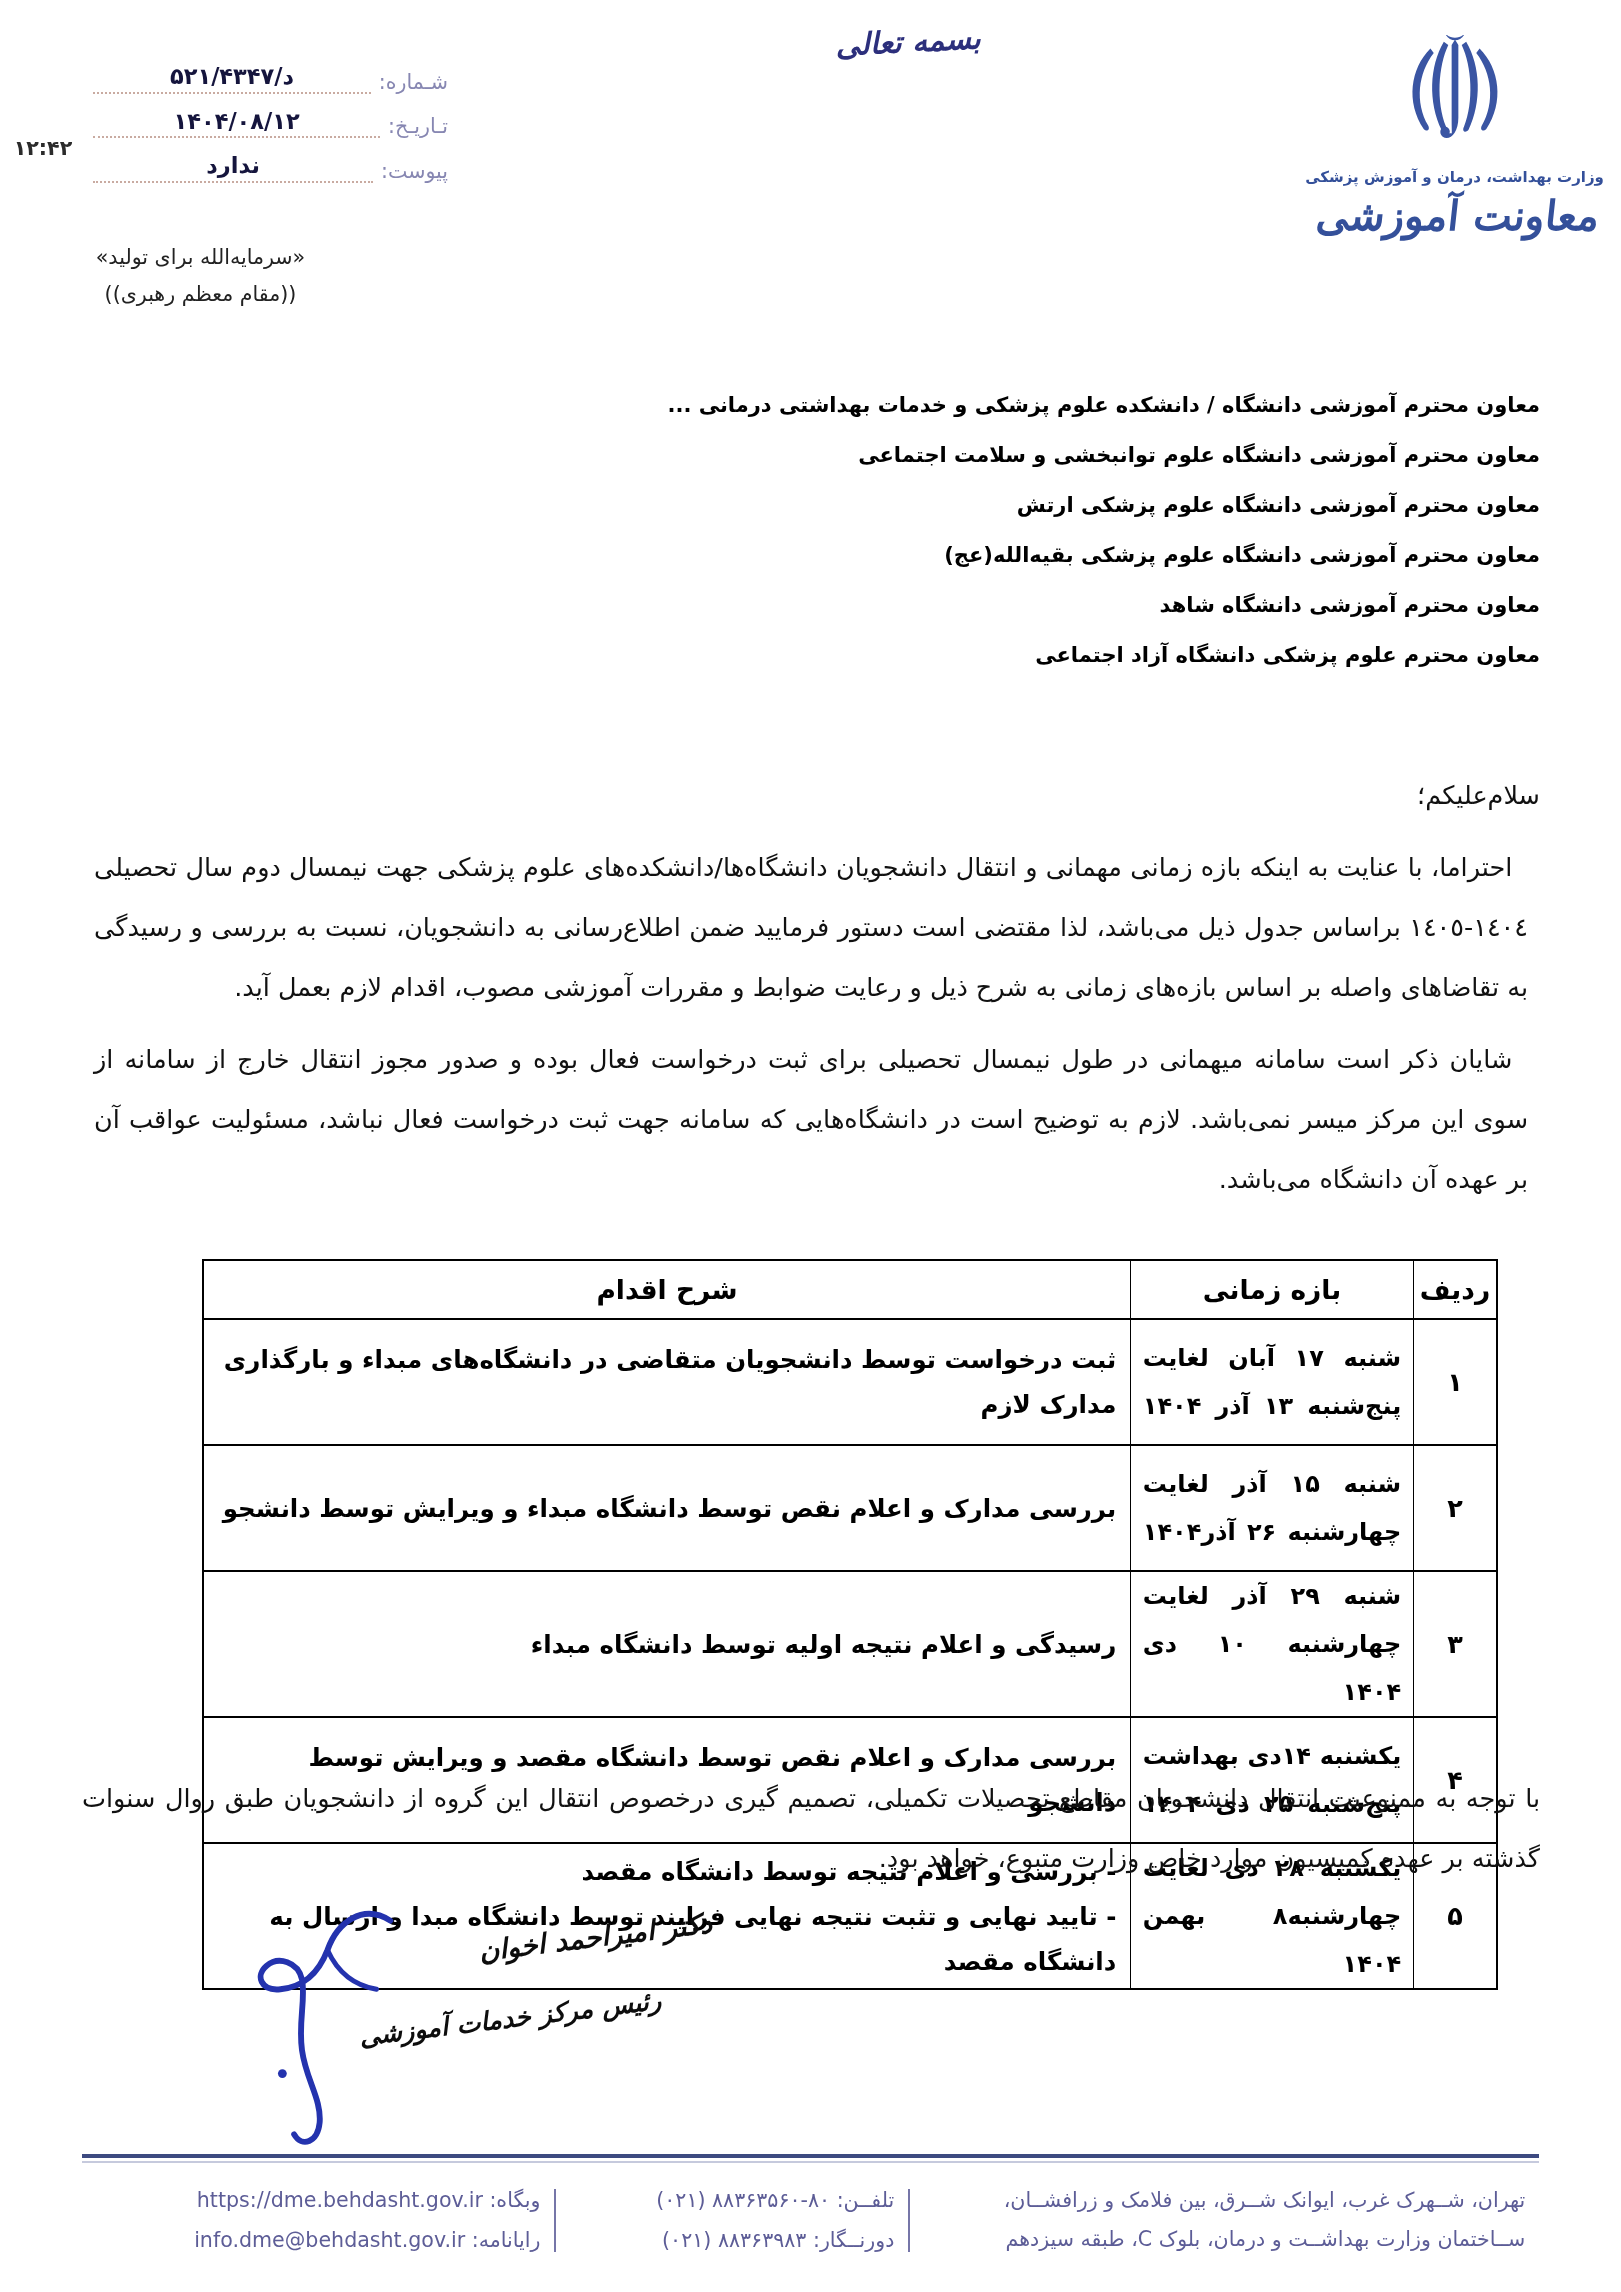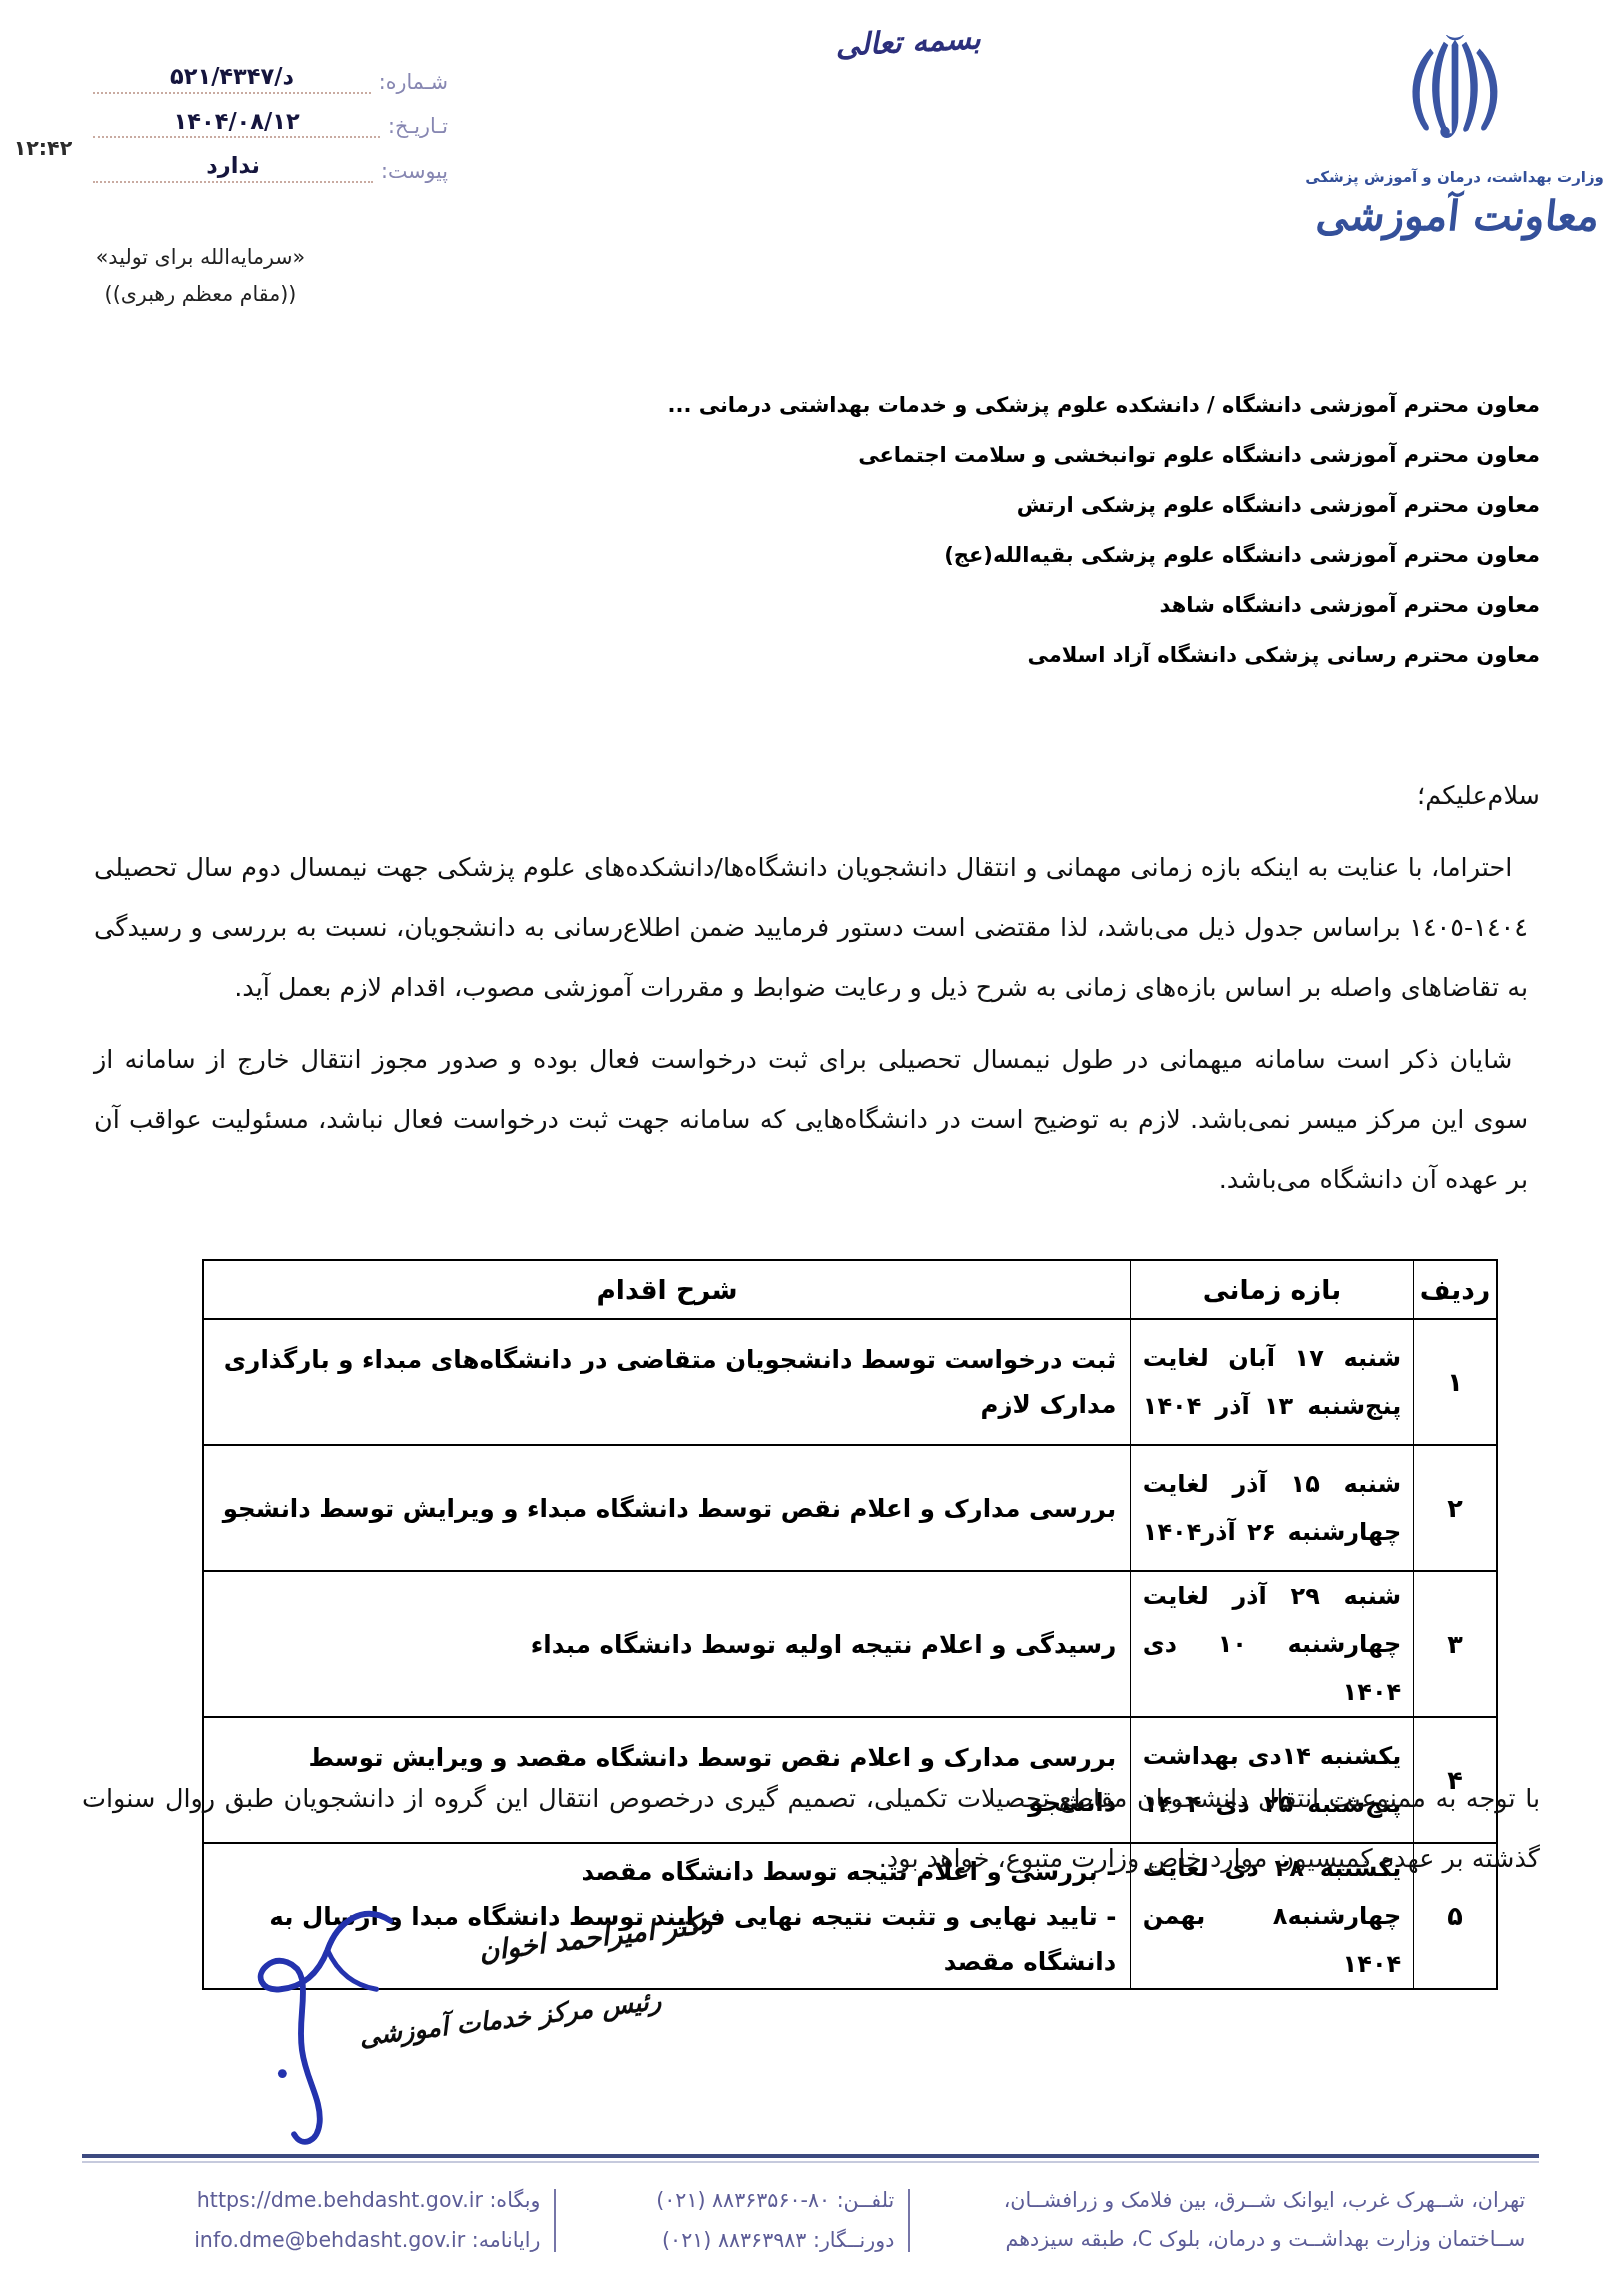--- a/index.html
+++ b/index.html
@@ -116,21 +116,21 @@
     <div>«سرمایه‌الله برای تولید»</div>
     <div>((مقام معظم رهبری))</div>
   </div>
 
   <div class="addressees">
     <div>معاون محترم آموزشی دانشگاه / دانشکده علوم پزشکی و خدمات بهداشتی درمانی ...</div>
     <div>معاون محترم آموزشی دانشگاه علوم توانبخشی و سلامت اجتماعی</div>
     <div>معاون محترم آموزشی دانشگاه علوم پزشکی ارتش</div>
     <div>معاون محترم آموزشی دانشگاه علوم پزشکی بقیه‌الله(عج)</div>
     <div>معاون محترم آموزشی دانشگاه شاهد</div>
-    <div>معاون محترم رسانی پزشکی دانشگاه آزاد اسلامی</div>
+    <div>معاون محترم علوم پزشکی دانشگاه آزاد اجتماعی</div>
   </div>
 
   <div class="body-block">
     <div class="greeting">سلام‌علیکم؛</div>
     <p class="para">احتراما، با عنایت به اینکه بازه زمانی مهمانی و انتقال دانشجویان دانشگاه‌ها/دانشکده‌های علوم پزشکی جهت نیمسال دوم سال تحصیلی ١٤٠٤-١٤٠٥ براساس جدول ذیل می‌باشد، لذا مقتضی است دستور فرمایید ضمن اطلاع‌رسانی به دانشجویان، نسبت به بررسی و رسیدگی به تقاضاهای واصله بر اساس بازه‌های زمانی به شرح ذیل و رعایت ضوابط و مقررات آموزشی مصوب، اقدام لازم بعمل آید.</p>
     <p class="para">شایان ذکر است سامانه میهمانی در طول نیمسال تحصیلی برای ثبت درخواست فعال بوده و صدور مجوز انتقال خارج از سامانه از سوی این مرکز میسر نمی‌باشد. لازم به توضیح است در دانشگاه‌هایی که سامانه جهت ثبت درخواست فعال نباشد، مسئولیت عواقب آن بر عهده آن دانشگاه می‌باشد.</p>
   </div>
 
   <table class="sched">
     <tbody>

